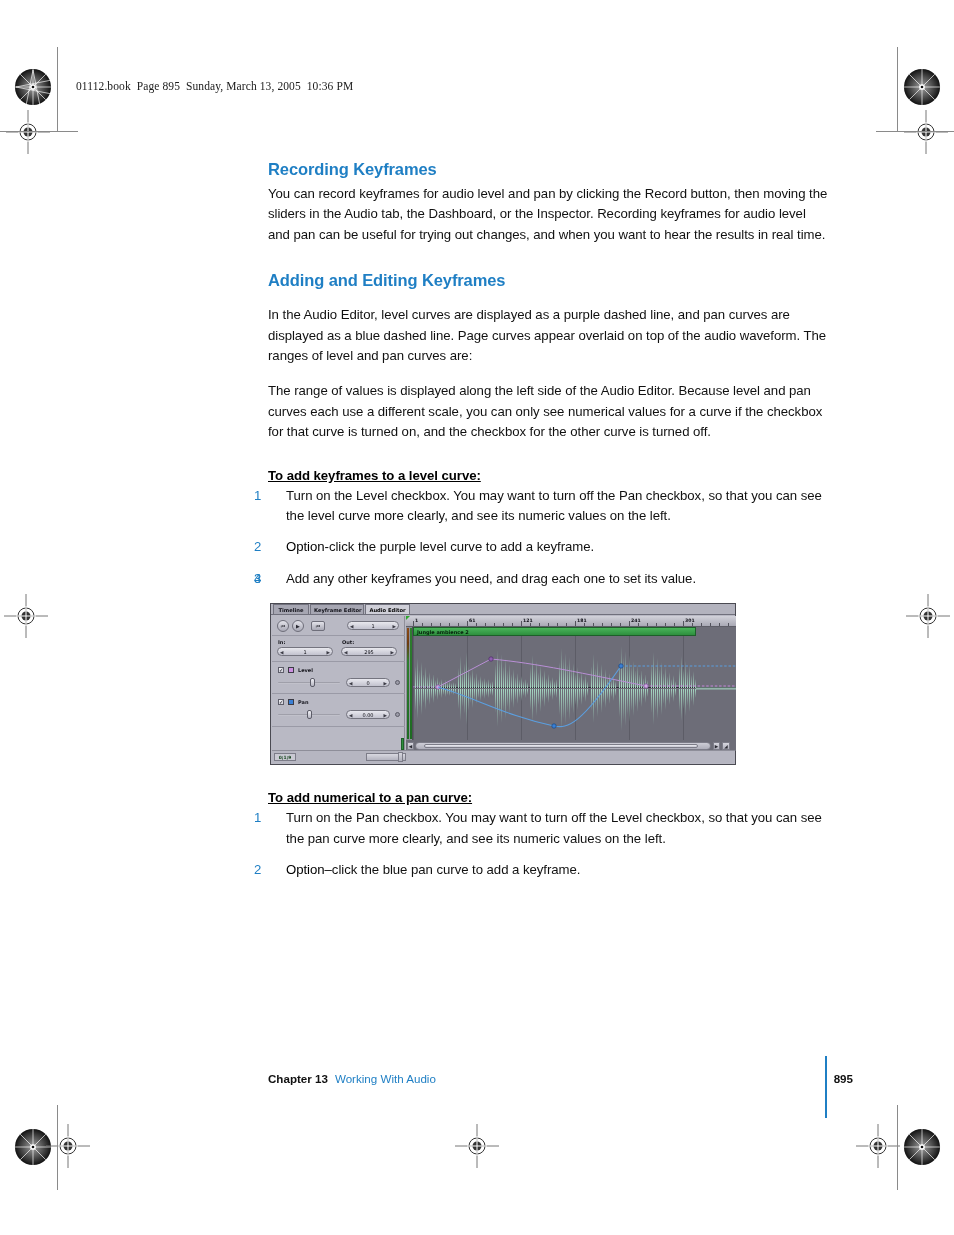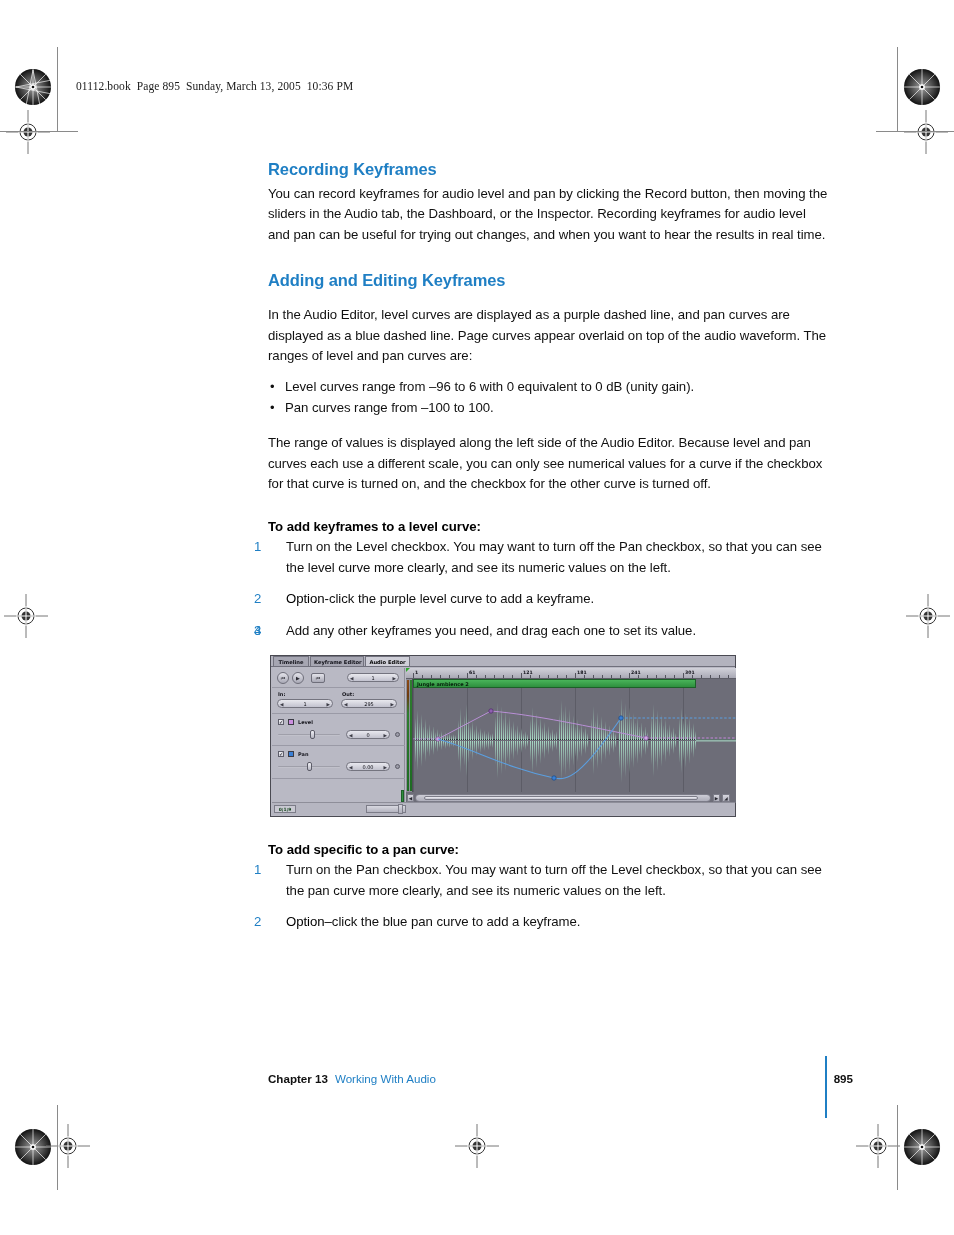--- a/index.html
+++ b/index.html
@@ -67,20 +67,21 @@
     position:absolute; left:2px; top:0;
     font-size:13px;
   }
 
   h3.proc {
     font-size:13.2px;
     font-weight:bold;
     color:#000;
     margin:25px 0 3px 0;
     letter-spacing:-0.05px;
+    text-decoration:underline;
   }
 
   ol.steps { margin:0; padding:0; list-style:none; }
   ol.steps li {
     position:relative;
     padding-left:18px;
     font-size:13.2px;
     line-height:20.4px;
     color:#111;
     margin-bottom:11px;
@@ -500,24 +501,20 @@
   <div class="slug">01112.book  Page 895  Sunday, March 13, 2005  10:36 PM</div>
 
   <div class="content">
 
     <h2 class="sec">Recording Keyframes</h2>
     <p class="body">You can record keyframes for audio level and pan by clicking the Record button, then moving the sliders in the Audio tab, the Dashboard, or the Inspector. Recording keyframes for audio level and pan can be useful for trying out changes, and when you want to hear the results in real time.</p>
 
     <h2 class="sec gap">Adding and Editing Keyframes</h2>
     <p class="body sp">In the Audio Editor, level curves are displayed as a purple dashed line, and pan curves are displayed as a blue dashed line. Page curves appear overlaid on top of the audio waveform. The ranges of level and pan curves are:</p>
 
-    <ul class="bullets">
-      <li>Level curves range from –96 to 6 with 0 equivalent to 0 dB (unity gain).</li>
-      <li>Pan curves range from –100 to 100.</li>
-    </ul>
 
     <p class="body sp">The range of values is displayed along the left side of the Audio Editor. Because level and pan curves each use a different scale, you can only see numerical values for a curve if the checkbox for that curve is turned on, and the checkbox for the other curve is turned off.</p>
 
     <h3 class="proc">To add keyframes to a level curve:</h3>
     <ol class="steps">
       <li>
         <span class="num">1</span><span>Turn on the Level checkbox. You may want to turn off the Pan checkbox, so that you can see the level curve more clearly, and see its numeric values on the left.</span>
       </li>
       <li>
         <span class="num">2</span><b>Option-</b><span>click the purple level curve to add a keyframe.</span>
@@ -731,21 +728,21 @@
           <div class="tcbox" style="left:2px; top:2px; width:22px; height:8px;">0;1;9</div>
           <div class="zoomslider" style="left:94px; top:2px; width:40px; height:8px;"></div>
           <div class="tinybtn" style="left:126px; top:1px; width:5px; height:10px;"></div>
         </div>
 
         <div class="greenchip" style="left:130px; top:134px; width:3px; height:12px;"></div>
       </div>
 
     </div>
 
-    <h3 class="proc">To add specific to a pan curve:</h3>
+    <h3 class="proc">To add numerical to a pan curve:</h3>
     <ol class="steps">
       <li>
         <span class="num">1</span><span>Turn on the Pan checkbox. You may want to turn off the Level checkbox, so that you can see the pan curve more clearly, and see its numeric values on the left.</span>
       </li>
       <li>
         <span class="num">2</span><b>Option–</b><span>click the blue pan curve to add a keyframe.</span>
       </li>
     </ol>
   </div>
 

